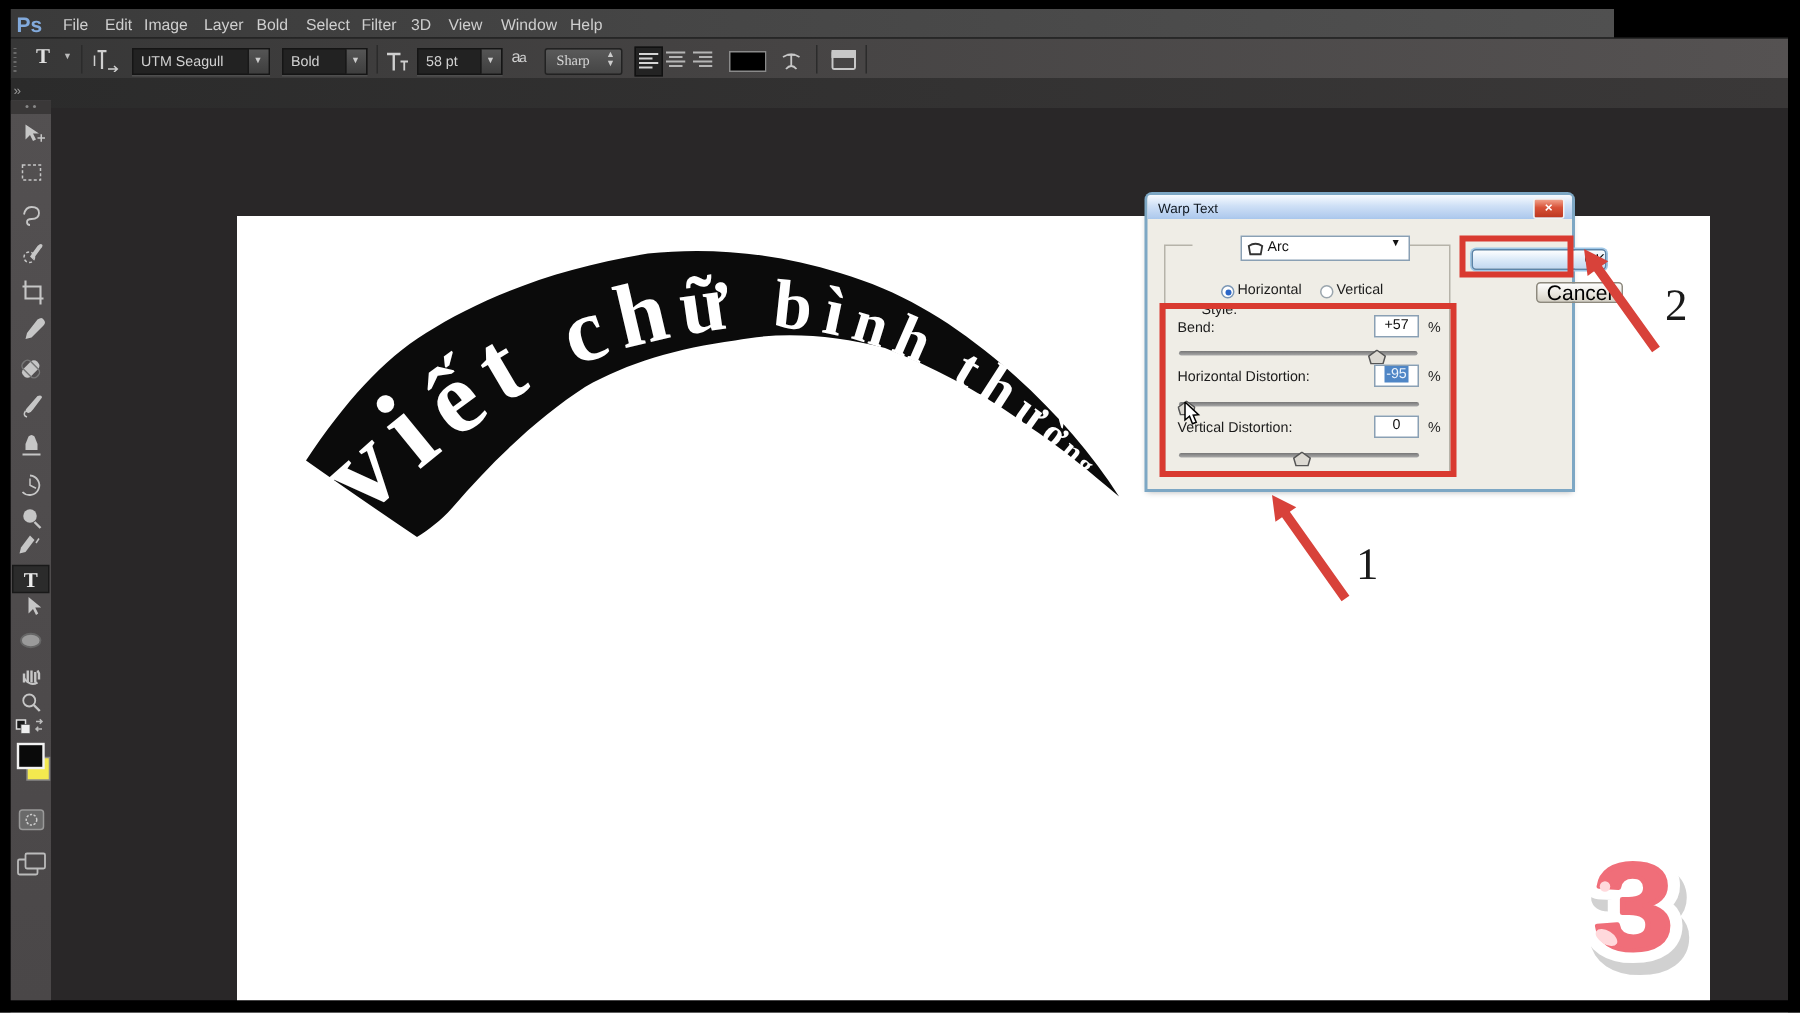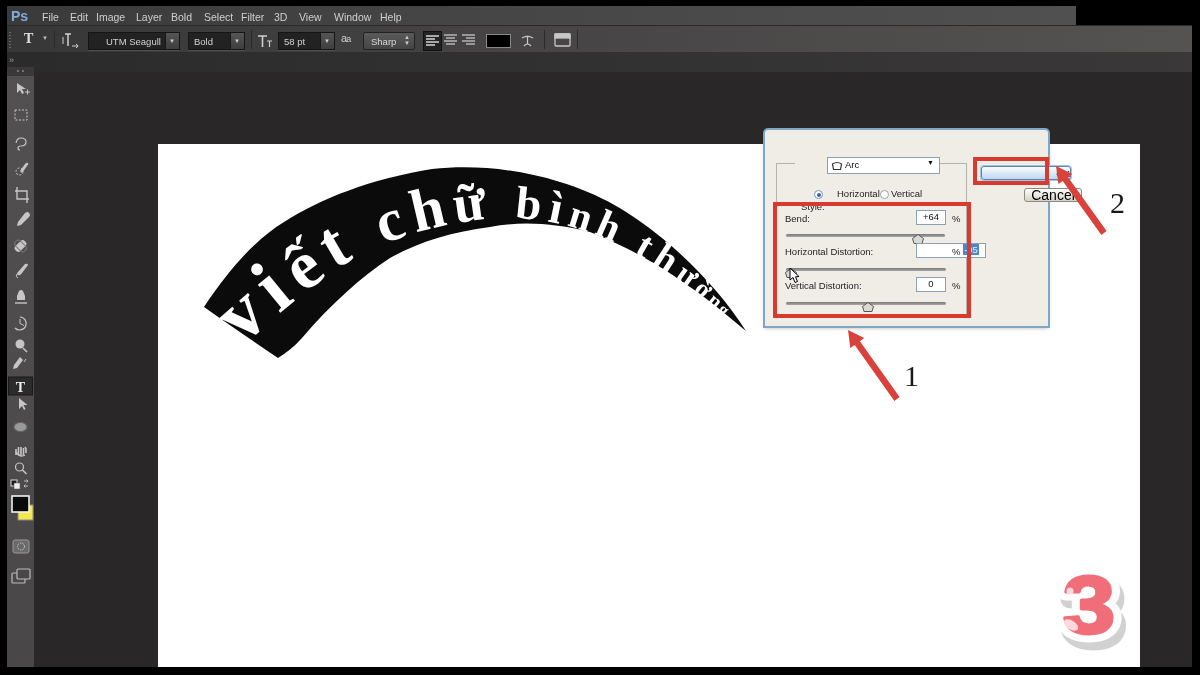--- a/index.html
+++ b/index.html
@@ -51,21 +51,21 @@
   <span style="position:absolute;left:35px;top:9px;font-size:6px;color:#bbb;">▼</span>
   <div style="position:absolute;left:47px;top:4px;width:1px;height:19px;background:#2b2b2b;"></div>
   <svg style="position:absolute;left:55px;top:7px" width="18" height="15" viewBox="0 0 18 15">
       <g stroke="#cfcfcf" fill="none">
         <path d="M6 1 v12 M3 1 h6" stroke-width="1.5"></path>
         <path d="M10 13 h6 M14 11 l2.2 2 -2.2 2" stroke-width="1"></path>
         <path d="M1 4 v7" stroke-width="1"></path>
       </g>
     </svg>
   <div style="position:absolute;left:81px;top:6px;width:90px;height:16px;background:#222222;border:1px solid #151515;box-shadow:0 1px 0 #4e4e4e;">
-    <span style="position:absolute;left:5px;top:3px;font-size:9.5px;color:#d2d2d2;margin-left:12px;">UTM Seagull</span>
+    <span style="position:absolute;left:5px;top:3px;font-size:9.5px;color:#d2d2d2;">UTM Seagull</span>
     <div style="position:absolute;right:0;top:0;width:13px;height:16px;background:linear-gradient(180deg,#555,#3e3e3e);border-left:1px solid #181818;">
         <span style="position:absolute;left:3px;top:5px;font-size:6px;color:#ccc;">▼</span>
       </div>
   </div>
   <div style="position:absolute;left:181px;top:6px;width:55px;height:16px;background:#222222;border:1px solid #151515;box-shadow:0 1px 0 #4e4e4e;">
     <span style="position:absolute;left:5px;top:3px;font-size:9.5px;color:#d2d2d2;">Bold</span>
     <div style="position:absolute;right:0;top:0;width:13px;height:16px;background:linear-gradient(180deg,#555,#3e3e3e);border-left:1px solid #181818;">
         <span style="position:absolute;left:3px;top:5px;font-size:6px;color:#ccc;">▼</span>
       </div>
   </div>
@@ -76,21 +76,21 @@
         <path d="M10 8 h5 M12.5 8 v6" stroke="#cfcfcf" stroke-width="1.2" fill="none"></path>
       </g>
     </svg>
   <div style="position:absolute;left:271px;top:6px;width:55px;height:16px;background:#222222;border:1px solid #151515;box-shadow:0 1px 0 #4e4e4e;">
     <span style="position:absolute;left:5px;top:3px;font-size:9.5px;color:#d2d2d2;">58 pt</span>
     <div style="position:absolute;right:0;top:0;width:13px;height:16px;background:linear-gradient(180deg,#555,#3e3e3e);border-left:1px solid #181818;">
         <span style="position:absolute;left:3px;top:5px;font-size:6px;color:#ccc;">▼</span>
       </div>
   </div>
   <span style="position:absolute;left:334px;top:6px;font-size:11px;color:#cfcfcf;letter-spacing:-1px;">a<span style="font-size:9px;">a</span></span>
-  <div style="position:absolute;left:356px;top:6px;width:50px;height:16px;background:linear-gradient(180deg,#5a5a5a,#454545);border:1px solid #222;border-radius:2px;">
+  <div style="position:absolute;left:356px;top:6px;width:50px;height:16px;background:linear-gradient(180deg,#5a5a5a,#454545);border:1px solid #222;border-radius:2px;font-family:Liberation Serif, serif;">
     <span style="position:absolute;left:7px;top:3px;font-size:9.5px;color:#d8d8d8;">Sharp</span>
     <span style="position:absolute;right:4px;top:1px;font-size:6px;color:#ccc;">▲<br>▼</span>
   </div>
   <div style="position:absolute;left:416px;top:5px;width:17px;height:18px;background:#232323;border:1px solid #111;">
     <svg style="position:absolute;left:2px;top:3px" width="13" height="12" viewBox="0 0 13 12">
         <g stroke="#d5d5d5" stroke-width="1.3">
           <path d="M0 1 h13 M0 4 h9 M0 7 h13 M0 10 h9"></path>
         </g>
       </svg>
   </div>
@@ -212,45 +212,49 @@
   <g transform="translate(-158,-144)">
     <path d="M 204,307 C 230,268 255,240 284,222 C 320,199 370,179 432,169 C 472,165 515,168 560,182 C 600,194 630,212 662,238 C 695,265 725,298 746,331 C 728,316 706,297 684,283 C 655,262 625,246 590,232 C 555,223 520,221 490,227 C 452,232 418,242 390,258 C 362,276 330,305 302,338 C 294,347 286,353 278,358 Q 238,331 204,307 Z" fill="#0b0b0b"></path>
     <path id="tcurve" d="M 240,348 C 275,317 305,290 348,262 C 392,236 440,224 492,218 C 540,216 590,227 635,254 C 672,275 708,301 734,327" fill="none"></path>
     <text font-family="Liberation Serif" font-weight="bold" fill="#fff">
       <textPath href="#tcurve" startOffset="3"><tspan font-size="78" letter-spacing="10">vi</tspan><tspan font-size="68" letter-spacing="9">ết</tspan><tspan font-size="60" letter-spacing="8"> ch</tspan><tspan font-size="54" letter-spacing="8">ữ</tspan><tspan font-size="46" letter-spacing="7"> bì</tspan><tspan font-size="40" letter-spacing="6">nh</tspan><tspan font-size="38" letter-spacing="7"> th</tspan><tspan font-size="31" letter-spacing="4">ư</tspan><tspan font-size="26" letter-spacing="3">ờ</tspan><tspan font-size="21" letter-spacing="2">n</tspan><tspan font-size="17">g</tspan></textPath>
     </text>
   </g>
 </svg>
 
 <div id="dlg" class="abs">
+  <div id="dlgtitle">
+      <b>Warp Text</b>
+      <div id="dlgclose">×</div>
+    </div>
   <div class="groupbox" style="left:11px;top:33px;width:189px;height:152px;"></div>
   <div style="position:absolute;left:30px;top:26px;width:145px;height:16px;background:#efede6;"></div>
   <span class="dtext" style="left:36px;top:30px;margin-top:41px;">Style:</span>
   <div class="dinput" style="left:62px;top:27px;width:111px;height:15px;">
     <svg style="position:absolute;left:3px;top:2px" width="12" height="11" viewBox="0 0 12 11">
         <path d="M1.5 4 Q6 1 10.5 4 L9.5 9.5 L2.5 9.5 Z" fill="none" stroke="#333" stroke-width="1.2"></path>
       </svg>
     <span style="position:absolute;left:17px;top:1px;">Arc</span>
     <span style="position:absolute;right:5px;top:1px;font-size:7px;color:#111;">▼</span>
   </div>
   <div style="position:absolute;left:49px;top:60px;width:7px;height:7px;border-radius:50%;background:#fff;border:1px solid #7a96b5;">
       <div style="position:absolute;left:1.5px;top:1.5px;width:4px;height:4px;border-radius:50%;background:#2c67c8;"></div>
     </div>
-  <span class="dtext" style="left:72px;top:58px;">Horizontal</span>
+  <span class="dtext" style="left:60px;top:58px;">Horizontal</span>
   <div style="position:absolute;left:115px;top:60px;width:7px;height:7px;border-radius:50%;background:#fff;border:1px solid #9aa5ad;"></div>
   <span class="dtext" style="left:126px;top:58px;">Vertical</span>
   <span class="dtext" style="left:20px;top:83px;">Bend:</span>
-  <div class="dinput" style="left:151px;top:80px;width:28px;height:13px;">+64</div>
+  <div class="dinput" style="left:151px;top:80px;width:28px;height:13px;">+57</div>
   <span class="dtext" style="left:187px;top:83px;">%</span>
   <div class="track" style="left:21px;top:104px;width:159px;"></div>
   <div class="thumb" style="left:147px;top:100px;"><svg width="12" height="10" viewBox="0 0 12 10">
         <polygon points="6,0.5 11.5,4.5 10,9.5 2,9.5 0.5,4.5" fill="#dcd9d2" stroke="#555" stroke-width="1"></polygon>
       </svg></div>
   <span class="dtext" style="left:20px;top:116px;">Horizontal Distortion:</span>
-  <div class="dinput" style="left:151px;top:113px;width:28px;height:13px;padding-left:40px;"><span style="background:#4f86c6;color:#eaf2fc;padding:0 1px;">-95</span></div>
+  <div class="dinput" style="left:151px;top:113px;width:28px;height:13px;"><span style="background:#4f86c6;color:#eaf2fc;padding:0 1px;">-95</span></div>
   <span class="dtext" style="left:187px;top:116px;">%</span>
   <div class="track" style="left:21px;top:138px;width:160px;"></div>
   <div class="thumb" style="left:20px;top:134px;"><svg width="12" height="10" viewBox="0 0 12 10">
         <polygon points="6,0.5 11.5,4.5 10,9.5 2,9.5 0.5,4.5" fill="#dcd9d2" stroke="#555" stroke-width="1"></polygon>
       </svg></div>
   <span class="dtext" style="left:20px;top:150px;">Vertical Distortion:</span>
   <div class="dinput" style="left:151px;top:147px;width:28px;height:13px;">0</div>
   <span class="dtext" style="left:187px;top:150px;">%</span>
   <div class="track" style="left:21px;top:172px;width:160px;"></div>
   <div class="thumb" style="left:97px;top:168px;"><svg width="12" height="10" viewBox="0 0 12 10">

